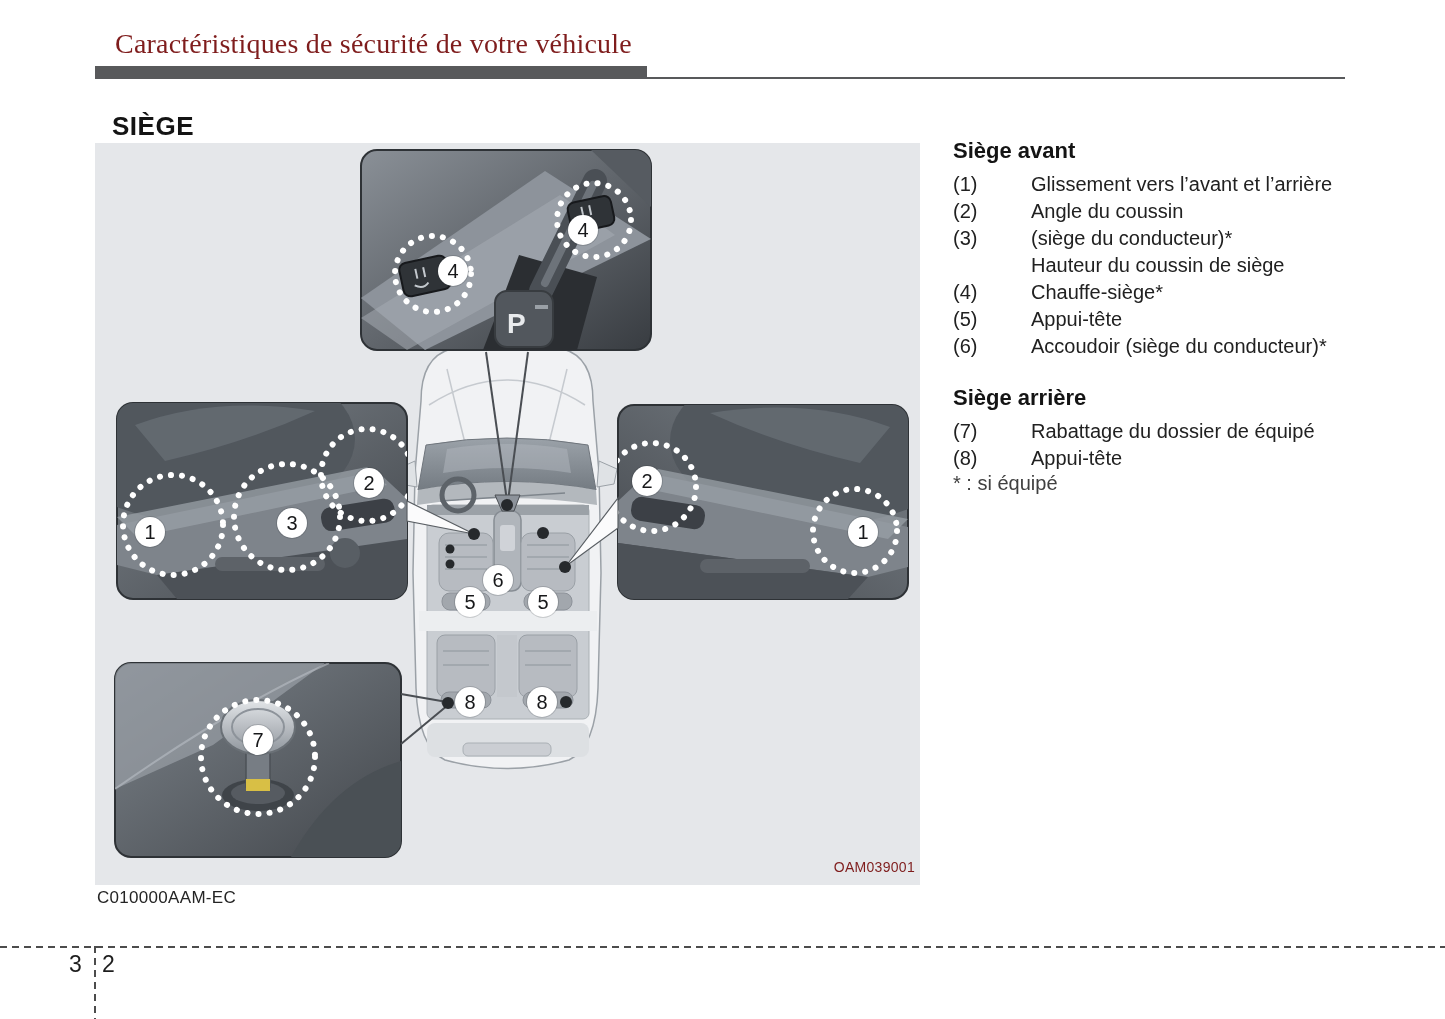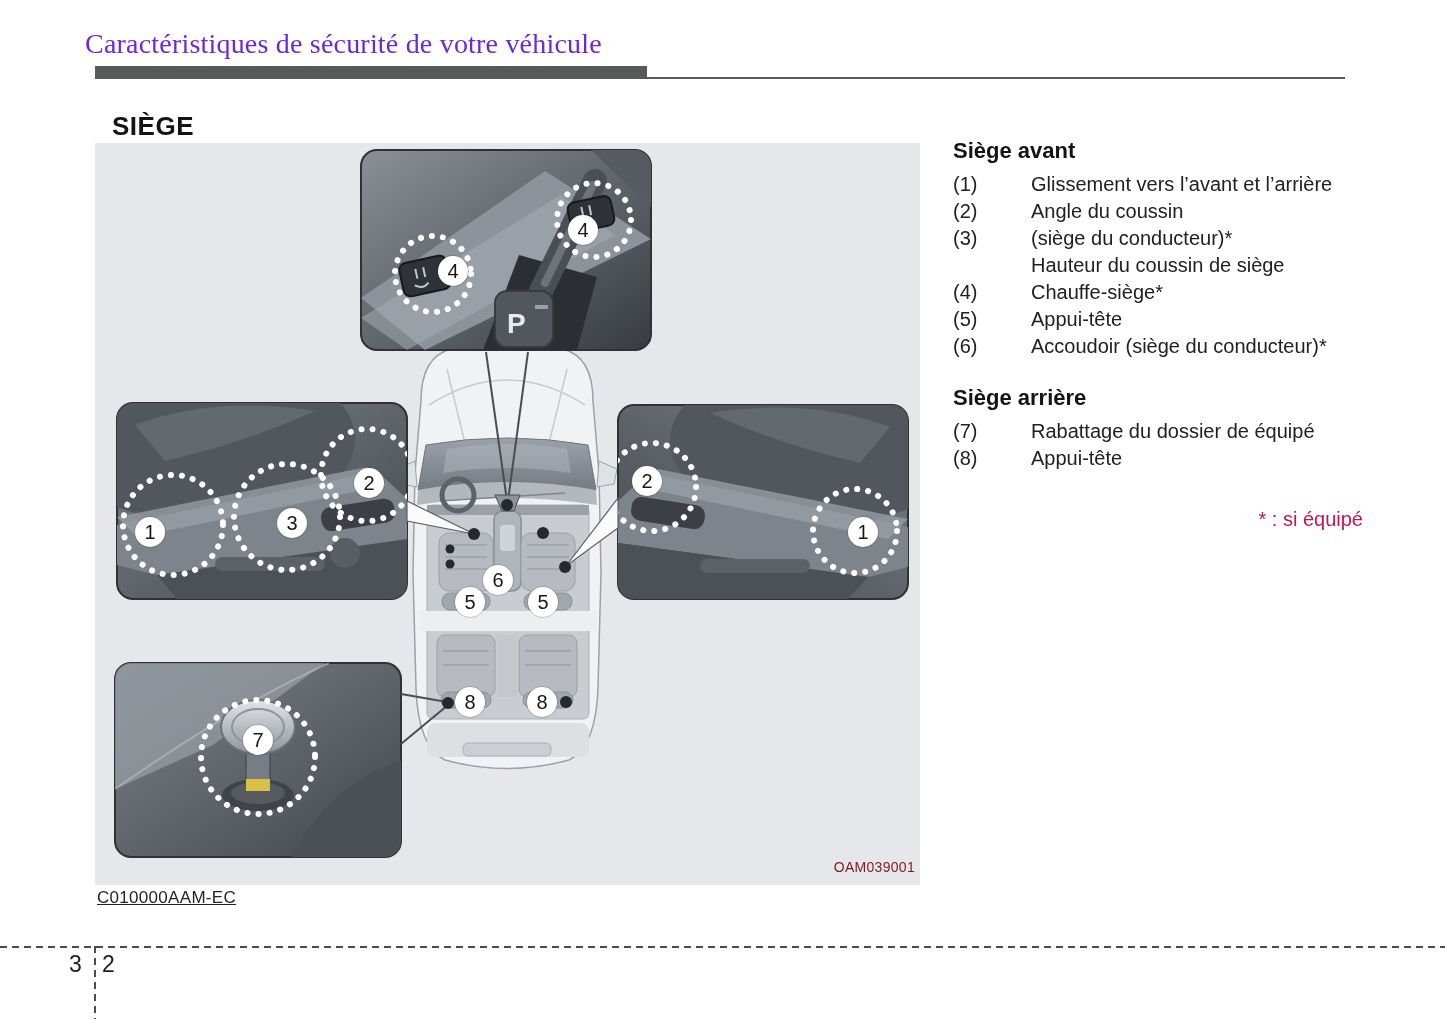--- a/index.html
+++ b/index.html
@@ -2,23 +2,23 @@
 <html><head>
 <meta charset="utf-8">
 <style>
   html,body{margin:0;padding:0;}
   body{
     width:1445px;height:1019px;position:relative;background:#ffffff;
     font-family:"Liberation Sans", sans-serif;overflow:hidden;color:#1c1c1c;
   }
   
   .chapter-title{
-    position:absolute;left:85px;top:28px;margin:0;
+    position:absolute;left:115px;top:28px;margin:0;
     font-family:"Liberation Serif", serif;font-weight:400;
-    font-size:28px;color:#6d28d9;letter-spacing:0.2px;white-space:nowrap;
+    font-size:28px;color:#7f1d1d;letter-spacing:0.2px;white-space:nowrap;
   }
   .rule-thick{position:absolute;left:95px;top:66px;width:552px;height:13px;background:#58595b;}
   .rule-thin{position:absolute;left:95px;top:77px;width:1250px;height:2px;background:#58595b;}
   .section-title{
     position:absolute;left:96px;top:95px;margin:16px;
     font-size:26px;font-weight:bold;color:#141414;letter-spacing:0.5px;
   }
   
   .figure{
     position:absolute;left:95px;top:143px;width:825px;height:742px;
@@ -28,30 +28,30 @@
   .figure-code{
     position:absolute;right:5px;bottom:10px;
     font-size:14px;color:#7f1d1d;letter-spacing:0.3px;
   }
   .badge{
     position:absolute;width:30px;height:30px;border-radius:50%;
     background:#ffffff;color:#17181a;display:flex;align-items:center;justify-content:center;
     font-size:20px;line-height:1;box-shadow:0 0 0 1px rgba(40,44,48,0.18);
   }
   .caption-code{
-    position:absolute;left:97px;top:888px;font-size:17px;color:#242424;letter-spacing:0.3px;text-decoration:underline;
+    position:absolute;left:97px;top:888px;font-size:17px;color:#242424;letter-spacing:0.3px;
   }
   
   .legend{position:absolute;left:953px;top:138px;width:410px;}
   .legend h3{margin:0 0 7px 0;font-size:22px;font-weight:bold;color:#141414;}
   .legend h3.rear{margin-top:25px;}
   .legend-item{display:flex;font-size:20px;line-height:27px;color:#212121;}
   .legend-item .num{flex:none;width:37px;}
   .legend-item .txt{flex:1;margin-left:41px;}
-  .footnote{margin-top:36px;font-size:20px;color:#be185d;text-align:right;}
+  .footnote{font-size:20px;color:#404040;}
   
   .footer-dash-h{
     position:absolute;left:0;top:946px;width:1445px;height:2px;
     background:repeating-linear-gradient(90deg,#4c4c4c 0 7px,transparent 7px 12px);
   }
   .footer-dash-v{
     position:absolute;left:94px;top:946px;width:2px;height:73px;
     background:repeating-linear-gradient(180deg,#4c4c4c 0 7px,transparent 7px 12px);
   }
   .chapter-num{position:absolute;left:69px;top:951px;font-size:23px;color:#1d1d1d;}

